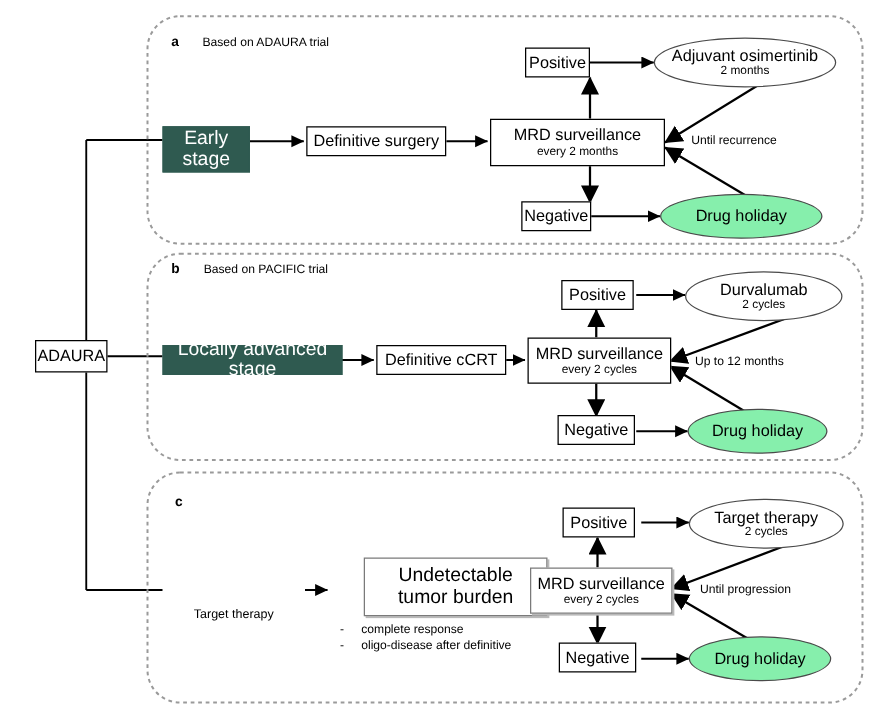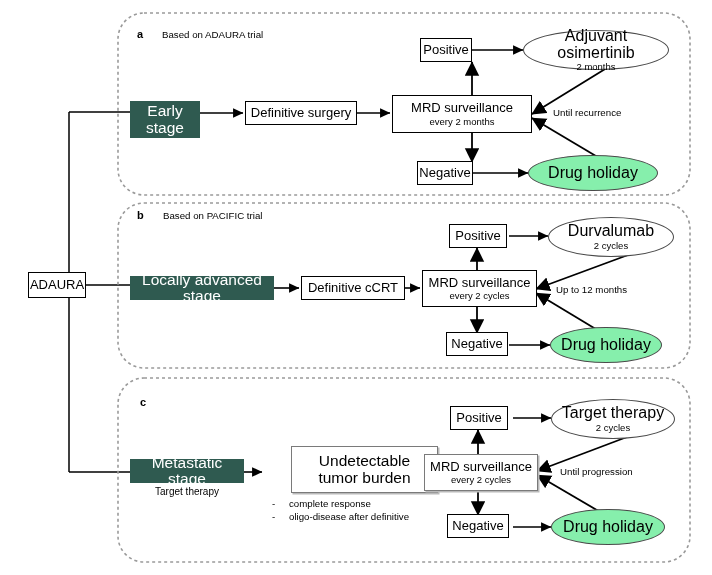--- a/index.html
+++ b/index.html
@@ -19,21 +19,21 @@
 
   
   .green{background:#2f5a50;color:#ffffff;border:1px solid #2f5a50;}
 
   
   .ellipse{border:1.2px solid #4a4a4a;border-radius:50%;background:#fff;}
   .ellipse.filled{background:#86efac;border:1.2px solid #4a4a4a;}
 
   .t-lg{font-size:15.5px;}
   .t-md{font-size:13px;}
-  .t-sm{font-size:16px;}
+  .t-sm{font-size:13px;}
   .t-xs{font-size:9.5px;}
 
   .panel-letter{position:absolute;font-size:11px;font-weight:bold;}
   .panel-cap{position:absolute;font-size:9.7px;}
   .free-label{position:absolute;font-size:9.7px;white-space:nowrap;}
   .sub-label{position:absolute;font-size:10px;white-space:nowrap;text-align:center;}
   .bullets{position:absolute;font-size:9.7px;line-height:1.35;white-space:nowrap;}
   .bullets .b-row{display:flex;}
   .bullets .b-dash{width:17px;}
 </style>
@@ -169,23 +169,20 @@
   </div>
 
   <div class="node ellipse filled" style="left:550px;top:327px;width:112px;height:36px;">
     <span class="t-sm">Drug holiday</span>
   </div>
 
   <div class="free-label" style="left:556px;top:284px;">Up to 12 months</div>
 
   <div class="panel-letter" style="left:140px;top:396px;">c</div>
 
-  <div class="node green t-lg" style="left:130px;top:459px;width:114px;height:24px;">
-    <span>Metastatic stage</span>
-  </div>
   <div class="sub-label" style="left:130px;top:486px;width:114px;">Target therapy</div>
 
   <div class="node rect shadow" style="left:263px;top:446px;width:147px;height:47px;margin-left:28px;">
     <span class="t-lg">Undetectable</span>
     <span class="t-lg" style="margin-top:1px;">tumor burden</span>
   </div>
 
   <div class="bullets" style="left:272px;top:497px;">
     <div class="b-row">
       <span class="b-dash">-</span>

